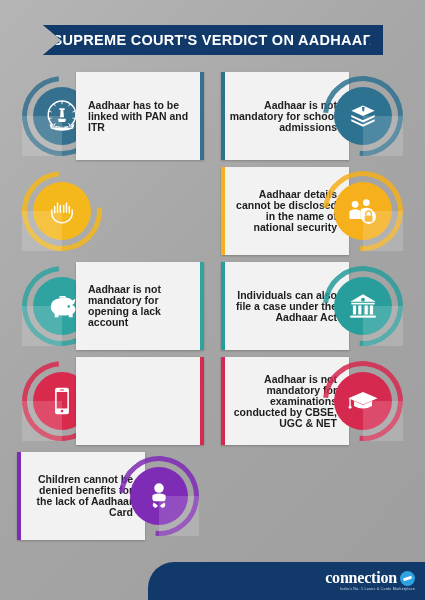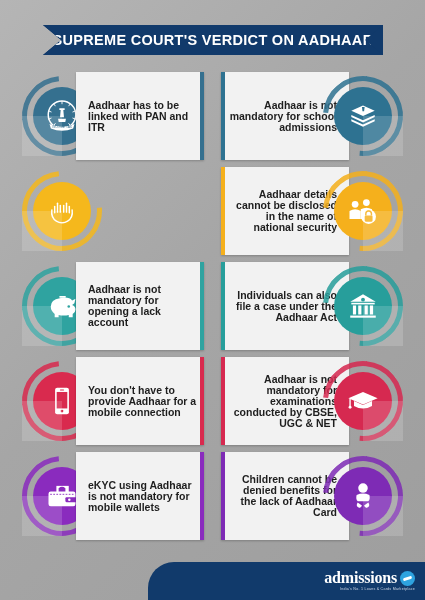--- a/index.html
+++ b/index.html
@@ -341,21 +341,20 @@
             <svg width="34" height="34" viewBox="0 0 64 64">
               <rect x="19" y="7" width="26" height="50" rx="4" fill="#ffffff"></rect>
               <rect x="22" y="15" width="20" height="31" fill="#D92A4E"></rect>
               <circle cx="32" cy="51" r="2.6" fill="#D92A4E"></circle>
               <rect x="28" y="10.5" width="8" height="1.8" rx="0.9" fill="#D92A4E"></rect>
             </svg>
           </div>
           <div class="quad"></div>
         </div>
         <div class="card">
-          <div class="card-text">You don't have to provide Aadhaar for a mobile connection</div>
           <div class="accent" style="background:#D92A4E;"></div>
         </div>
       </div>
 
       <div class="item right">
         <div class="card">
           <div class="accent" style="background:#D62950;"></div>
           <div class="card-text">Aadhaar is not mandatory for examinations conducted by CBSE, UGC &amp; NET</div>
         </div>
         <div class="circle-zone">
@@ -368,40 +367,20 @@
               <circle cx="9" cy="43" r="2.6" fill="#ffffff"></circle>
             </svg>
           </div>
           <div class="quad"></div>
         </div>
       </div>
     </div>
 
     <div class="row">
 
-      <div class="item left">
-        <div class="circle-zone">
-          <div class="ring" style="border-color:#8A2BBE; border-top-color:transparent;"></div>
-          <div class="disc" style="background:#8A2BBE;">
-            <svg width="36" height="36" viewBox="0 0 64 64">
-              <path d="M22 14 h22 v12 h-22z" fill="#ffffff"></path>
-              <path d="M26 18 q6 -5 12 0 v8 h-12z" fill="#8A2BBE"></path>
-              <rect x="8" y="24" width="48" height="26" rx="4" fill="#ffffff"></rect>
-              <path d="M11 29 h42" stroke="#8A2BBE" stroke-width="1.6" stroke-dasharray="3 2.5" fill="none"></path>
-              <rect x="38" y="34" width="20" height="9" rx="2" fill="#8A2BBE"></rect>
-              <circle cx="45" cy="38.5" r="2.2" fill="#ffffff"></circle>
-            </svg>
-          </div>
-          <div class="quad"></div>
-        </div>
-        <div class="card">
-          <div class="card-text">eKYC using Aadhaar is not mandatory for mobile wallets</div>
-          <div class="accent" style="background:#8A2BBE;"></div>
-        </div>
-      </div>
 
       <div class="item right">
         <div class="card">
           <div class="accent" style="background:#7E2BB5;"></div>
           <div class="card-text">Children cannot be denied benefits for the lack of Aadhaar Card</div>
         </div>
         <div class="circle-zone">
           <div class="ring" style="border-color:#7E2BB5; border-top-color:transparent;"></div>
           <div class="disc" style="background:#7E2BB5;">
             <svg width="34" height="34" viewBox="0 0 64 64">
@@ -414,20 +393,20 @@
           <div class="quad"></div>
         </div>
       </div>
     </div>
 
   </div>
 
   <div class="footer">
     <div class="logo-block">
       <div class="logo-row">
-        <span class="logo-name">admissions</span>
+        <span class="logo-name">connection</span>
         <span class="logo-mark"></span>
       </div>
       <div class="logo-tag">India's No. 1 Loans &amp; Cards Marketplace</div>
     </div>
   </div>
 
 </div>
 
 </body></html>

